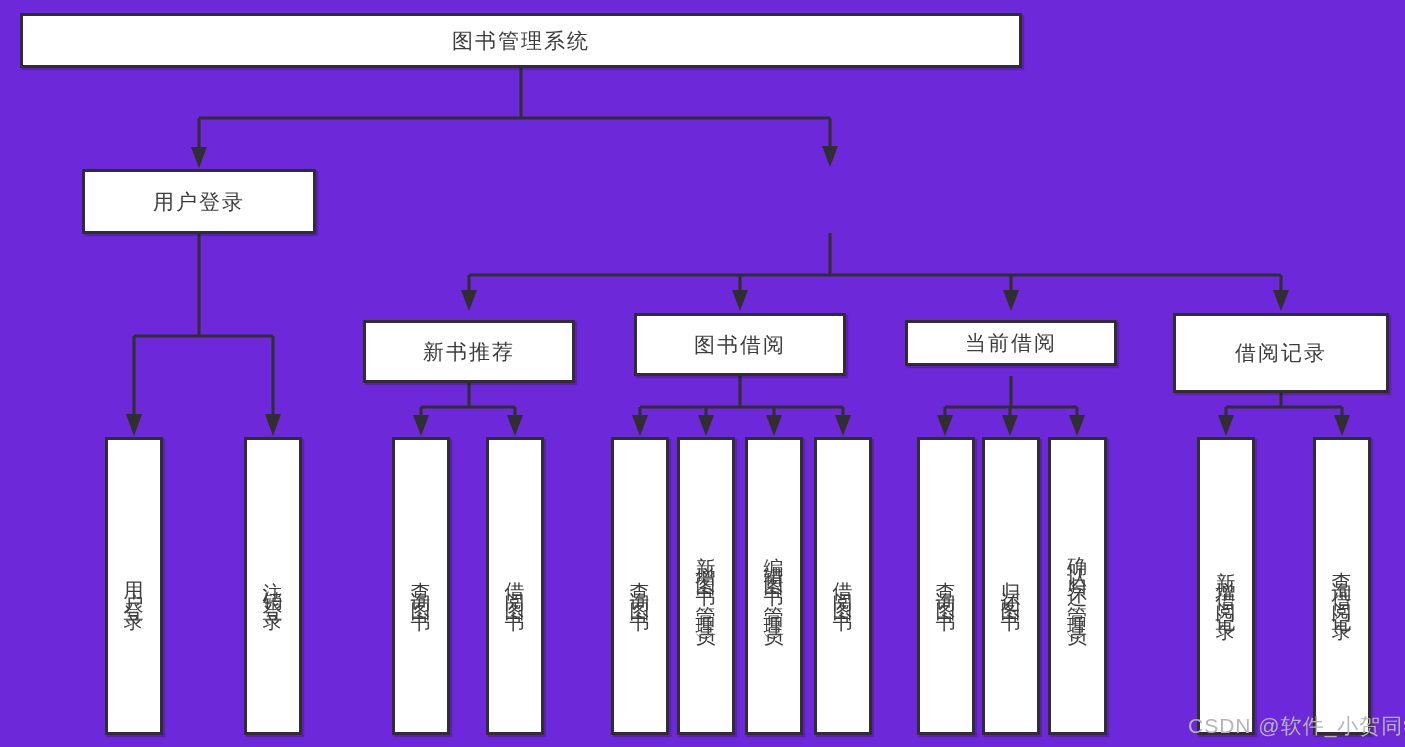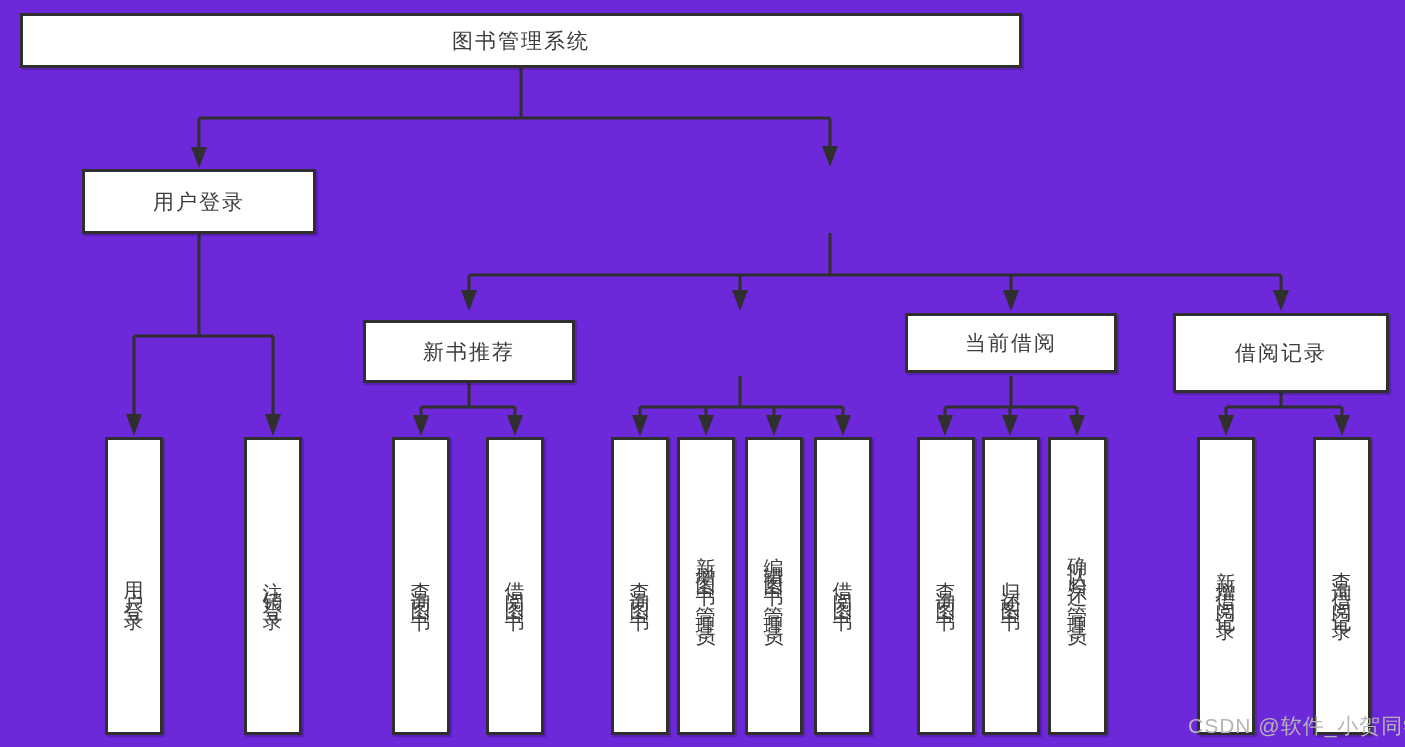--- a/index.html
+++ b/index.html
@@ -120,21 +120,24 @@
     <span>图书管理系统</span>
   </div>
 
   <div class="node" style="left:82px; top:169px; width:234px; height:65px;">
     <span>用户登录</span>
   </div>
 
   <div class="node" style="left:363px; top:313px; width:212px; height:63px;margin-top:7px;">
     <span>新书推荐</span>
   </div>
-  <div class="node" style="left:905px; top:313px; width:212px; height:60px;">
+  <div class="node" style="left:634px; top:313px; width:212px; height:63px;">
+    <span>图书借阅</span>
+  </div>
+  <div class="node" style="left:905px; top:320px; width:212px; height:46px;">
     <span>当前借阅</span>
   </div>
   <div class="node" style="left:1173px; top:313px; width:216px; height:80px;">
     <span>借阅记录</span>
   </div>
 
   <div class="vnode" style="left:105px;">
     <span class="vtext">用户登录</span>
   </div>
   <div class="vnode" style="left:244px;">

